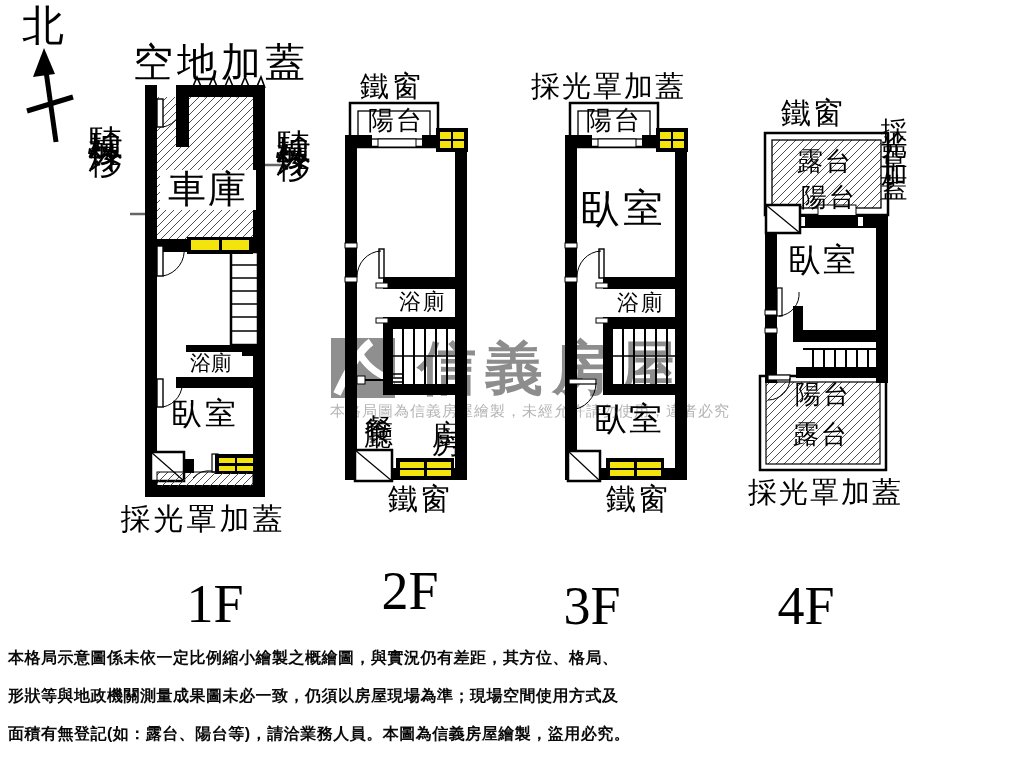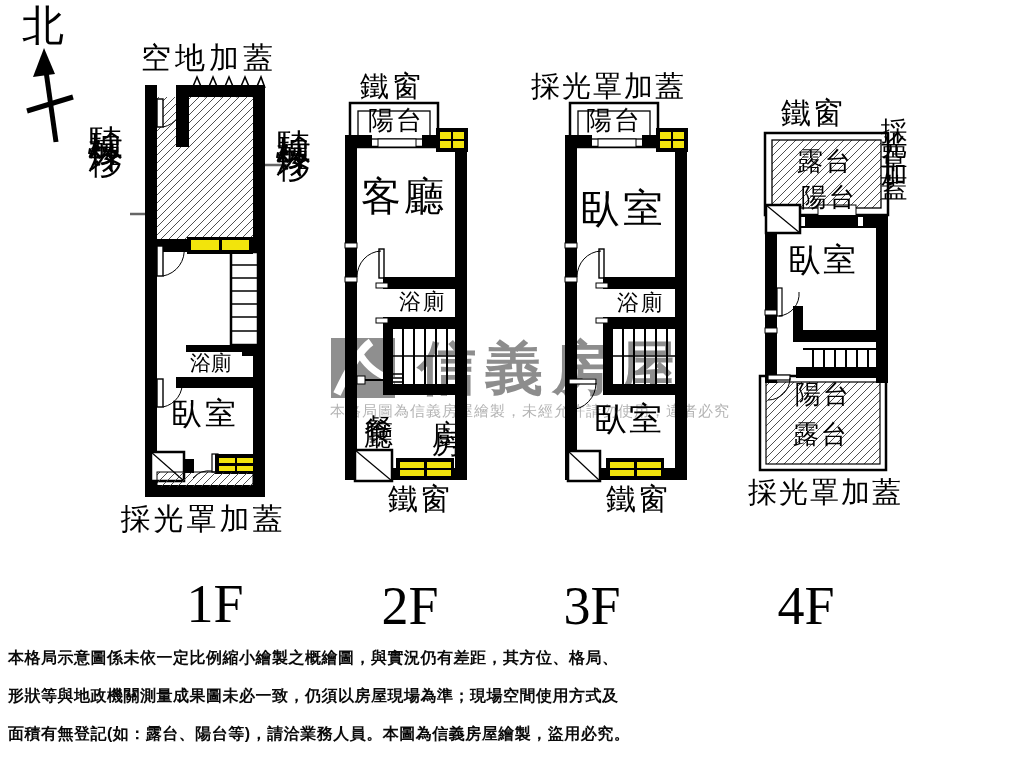--- a/index.html
+++ b/index.html
@@ -236,36 +236,36 @@
         <rect class="wall" x="796" y="367" width="92" height="11"></rect>
       </g>
 
       <rect x="768" y="375" width="22" height="5" fill="#fff" stroke="#000" stroke-width="1.2"></rect>
       <path d="M790,378 A22,22 0 0 1 768,400" fill="none" stroke="#000" stroke-width="1"></path>
     </g>
   </svg>
 
   <div class="lbl" style="left:20px;top:4px;width:46px;font-size:42px;">北</div>
 
-  <div class="lbl" style="left:133px;top:42px;width:152px;font-size:30px;letter-spacing:4px;">空地加蓋</div>
+  <div class="lbl" style="left:133px;top:42px;width:152px;font-size:40px;letter-spacing:4px;">空地加蓋</div>
   <div class="lbl vlbl" style="left:88px;top:98px;font-size:34px;letter-spacing:7px;">騎樓外移</div>
   <div class="lbl vlbl" style="left:276px;top:102px;font-size:34px;letter-spacing:7px;">騎樓外移</div>
+  <div class="lbl whitebg" style="left:160px;top:170px;width:96px;font-size:38px;letter-spacing:2px;">車庫</div>
   <div class="lbl whitebg" style="left:180px;top:352px;width:62px;font-size:21px;">浴廁</div>
   <div class="lbl" style="left:160px;top:398px;width:90px;font-size:31px;letter-spacing:3px;">臥室</div>
   <div class="lbl" style="left:108px;top:503px;width:190px;font-size:30px;letter-spacing:3px;">採光罩加蓋</div>
   <div class="lbl floorlab" style="left:183px;top:576px;width:64px;">1F</div>
 
   <div class="lbl" style="left:356px;top:71px;width:72px;font-size:29px;letter-spacing:3px;">鐵窗</div>
   <div class="lbl" style="left:364px;top:107px;width:64px;font-size:26px;letter-spacing:2px;">陽台</div>
-  <div class="lbl" style="left:354px;top:176px;width:100px;font-size:40px;letter-spacing:3px;">客廳</div>
   <div class="lbl" style="left:390px;top:290px;width:66px;font-size:22px;letter-spacing:2px;">浴廁</div>
   <div class="lbl vlbl" style="left:364px;top:391px;font-size:29px;letter-spacing:5px;">餐廳</div>
   <div class="lbl vlbl" style="left:432px;top:396px;font-size:29px;letter-spacing:7px;">廚房</div>
   <div class="lbl" style="left:383px;top:483px;width:74px;font-size:30px;letter-spacing:2px;">鐵窗</div>
-  <div class="lbl floorlab" style="left:378px;top:578px;width:64px;">2F</div>
+  <div class="lbl floorlab" style="left:378px;top:563px;width:64px;">2F</div>
 
   <div class="lbl" style="left:531px;top:71px;width:152px;font-size:29px;letter-spacing:2px;">採光罩加蓋</div>
   <div class="lbl" style="left:582px;top:107px;width:64px;font-size:26px;letter-spacing:2px;">陽台</div>
   <div class="lbl" style="left:576px;top:188px;width:94px;font-size:40px;letter-spacing:3px;">臥室</div>
   <div class="lbl" style="left:608px;top:291px;width:66px;font-size:22px;letter-spacing:2px;">浴廁</div>
   <div class="lbl" style="left:584px;top:402px;width:90px;font-size:33px;letter-spacing:2px;">臥室</div>
   <div class="lbl" style="left:601px;top:483px;width:74px;font-size:30px;letter-spacing:2px;">鐵窗</div>
   <div class="lbl floorlab" style="left:560px;top:578px;width:64px;">3F</div>
 
   <div class="lbl" style="left:775px;top:97px;width:76px;font-size:30px;letter-spacing:2px;">鐵窗</div>

